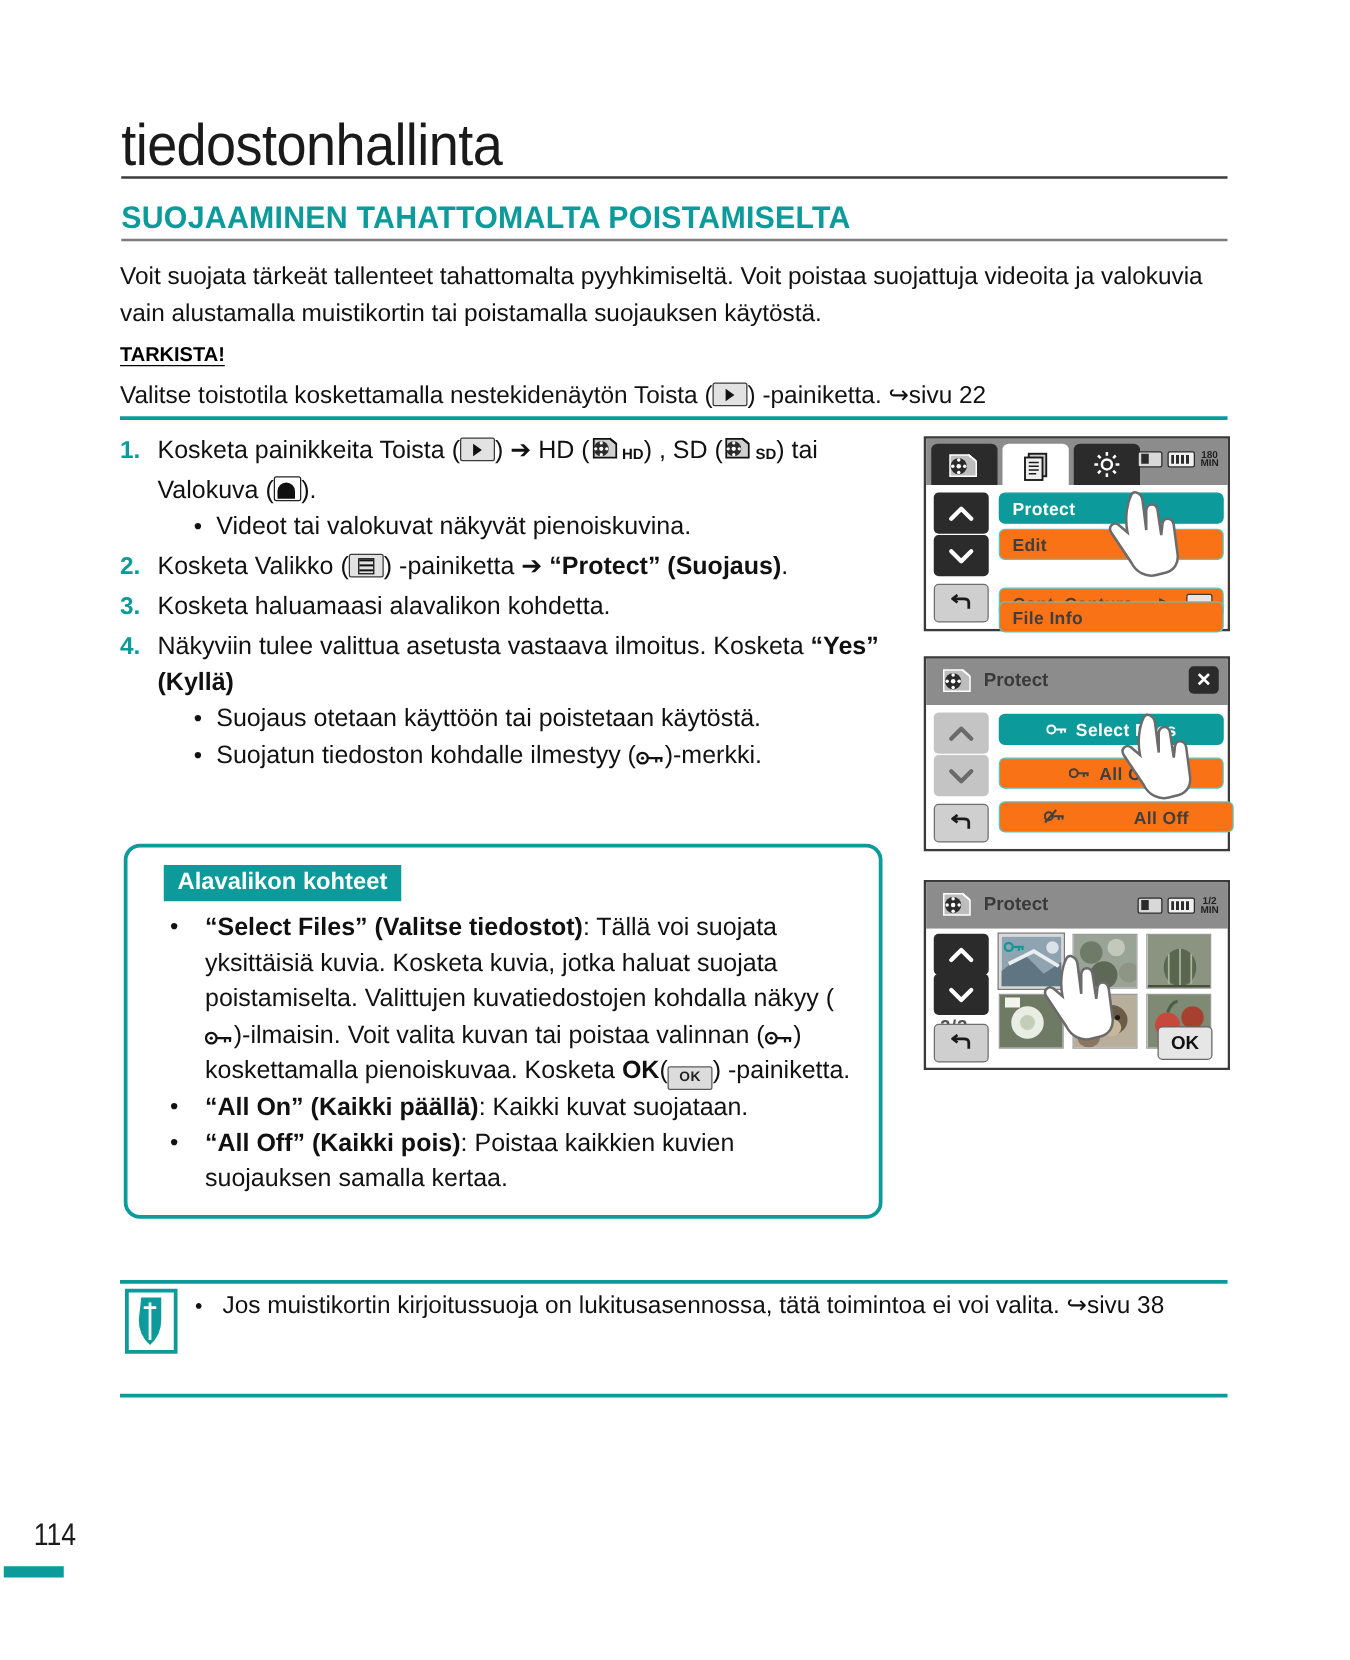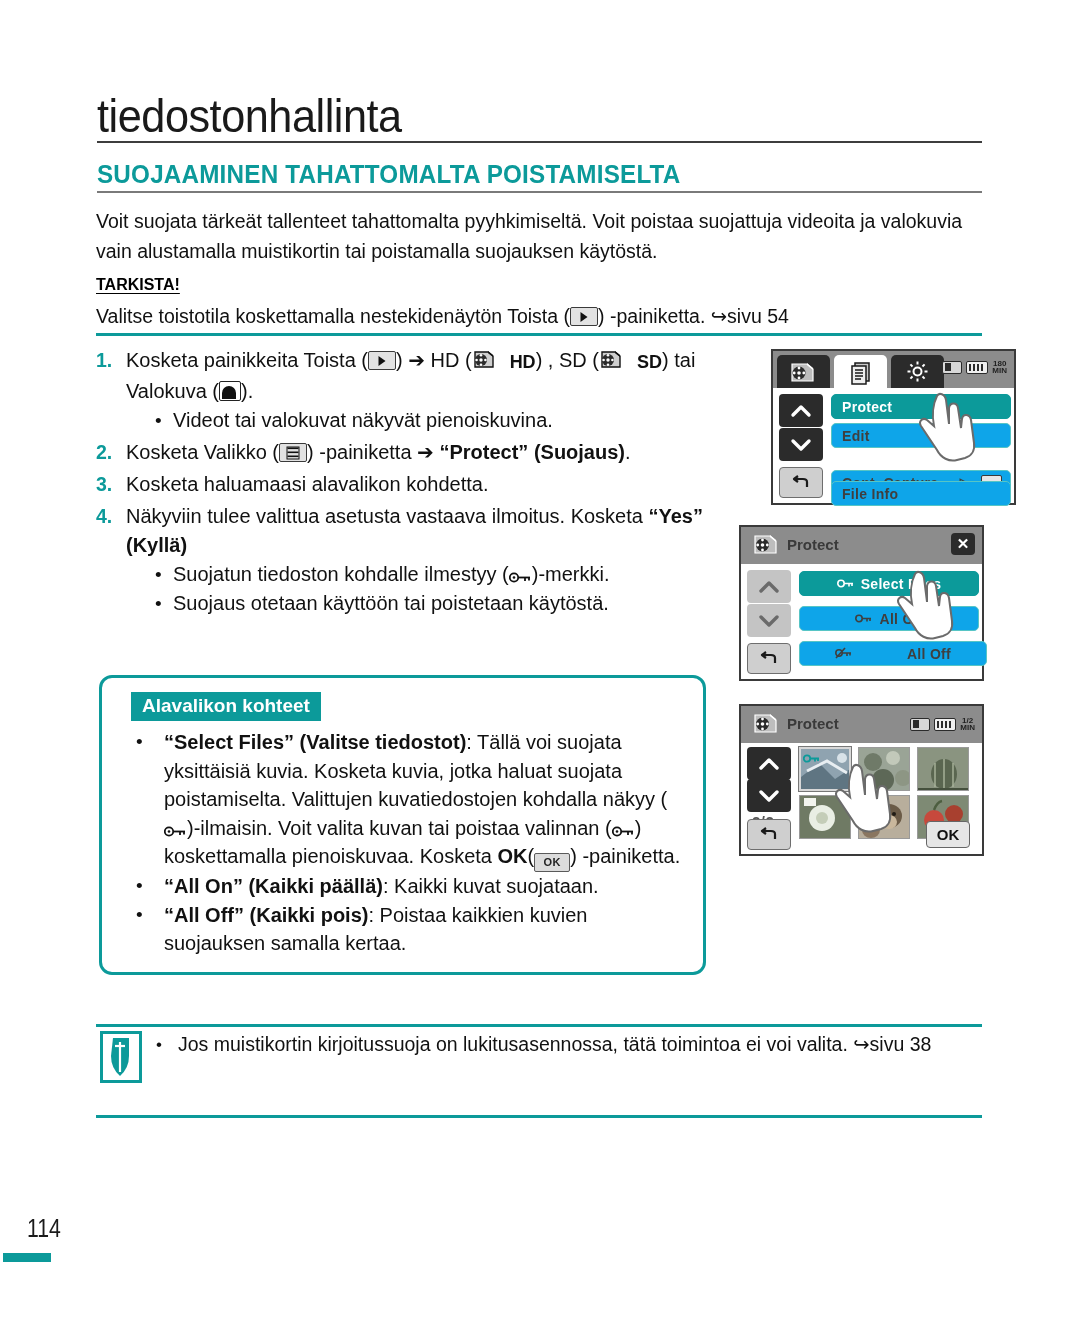--- a/index.html
+++ b/index.html
@@ -108,21 +108,21 @@
   }
   .ic-photo::after {
     content:""; position:absolute; left:2px; bottom:1px;
     width:14px; height:13px; background:#111;
     border-radius:7px 7px 0 0;
   }
   .ic-reel {
     width:26px; height:21px;
   }
   .ic-reel svg { display:block; }
-  .ic-sub { font-size:18px; font-weight:bold; vertical-align:-1px;margin-left:12px; }
+  .ic-sub { font-size:12px; font-weight:bold; vertical-align:-1px; }
   .ic-key { width:23px; height:13px; }
   .ic-key svg { display:block; }
   .ic-ok {
     width:36px; height:19px; border:1.6px solid #5a5a5a;
     background:#dcdcdc; border-radius:2px;
     font-size:11px; font-weight:bold; text-align:center;
     line-height:17px; color:#222; letter-spacing:0.5px;
   }
 
   
@@ -242,21 +242,21 @@
   }
   .backbtn {
     position:absolute; width:44px; height:31px;
     background:#cfcfcf; border:1.5px solid #6e6e6e; border-radius:4px;
     display:flex; align-items:center; justify-content:center;
   }
 
   .mrow {
     position:absolute; height:25px;
     border:1.5px solid #57c5c5; border-radius:5px;
-    background:#0ea5e9; display:flex; align-items:center;
+    background:#f97316; display:flex; align-items:center;
     padding-left:10px; font-size:14px; font-weight:bold;
     color:#3f3f3f; letter-spacing:0.3px;
   }
   .mrow.sel {
     background:#0c9a9a; border-color:#0c9a9a; color:#fff;
   }
   .mrow.sel2 { justify-content:center; padding-left:0; }
 
   .lcd-title {
     position:absolute; left:46px; top:9px;
@@ -287,21 +287,21 @@
 <body>
 
 <div class="page-title">tiedostonhallinta</div>
 <div class="title-rule"></div>
 <div class="section-title">SUOJAAMINEN TAHATTOMALTA POISTAMISELTA</div>
 <div class="section-rule"></div>
 
 <div class="intro">Voit suojata tärkeät tallenteet tahattomalta pyyhkimiseltä. Voit poistaa suojattuja videoita ja valokuvia vain alustamalla muistikortin tai poistamalla suojauksen käytöstä.</div>
 <div class="check-label">TARKISTA!</div>
 <div class="check-text">
-  <span>Valitse toistotila koskettamalla nestekidenäytön Toista (</span><span class="ic ic-play"></span><span>) -painiketta. ↪sivu 54</span>
+  <span>Valitse toistotila koskettamalla nestekidenäytön Toista (</span><span class="ic ic-play"></span><span>) -painiketta. ↪sivu 22</span>
 </div>
 <div class="teal-rule"></div>
 
 <div class="steps">
 
   <div class="step">
     <div class="step-num">1.</div>
     <div class="step-body">
       <span>Kosketa painikkeita Toista (</span><span class="ic ic-play"></span><span>) ➔ HD (</span><span class="ic ic-reel"><svg width="26" height="21" viewBox="0 0 26 21">
             <path d="M3 3h13l5 4v11H3z" fill="#cfcfcf" stroke="#111" stroke-width="1.4"></path>
@@ -340,27 +340,27 @@
     <div class="step-body">
       <span>Kosketa haluamaasi alavalikon kohdetta.</span>
     </div>
   </div>
 
   <div class="step">
     <div class="step-num">4.</div>
     <div class="step-body">
       <span>Näkyviin tulee valittua asetusta vastaava ilmoitus. Kosketa </span><b>“Yes” (Kyllä)</b>
       <ul class="bullets">
+        <li>Suojaus otetaan käyttöön tai poistetaan käytöstä.</li>
         <li><span>Suojatun tiedoston kohdalle ilmestyy (</span><span class="ic ic-key"><svg width="23" height="13" viewBox="0 0 23 13">
                 <circle cx="5" cy="6.5" r="4.2" fill="none" stroke="#111" stroke-width="1.8"></circle>
                 <circle cx="5" cy="6.5" r="1.3" fill="#111"></circle>
                 <path d="M9 6.5h12" stroke="#111" stroke-width="1.8"></path>
                 <path d="M16 6.5v3.5M20 6.5v3" stroke="#111" stroke-width="1.8"></path>
               </svg></span><span>)-merkki.</span></li>
-        <li>Suojaus otetaan käyttöön tai poistetaan käytöstä.</li>
       </ul>
     </div>
   </div>
 
 </div>
 
 <div class="submenu-box">
   <div class="submenu-head">Alavalikon kohteet</div>
   <ul class="submenu-list">
     <li><b>“Select Files” (Valitse tiedostot)</b><span>: Tällä voi suojata yksittäisiä kuvia. Kosketa kuvia, jotka haluat suojata poistamiselta. Valittujen kuvatiedostojen kohdalla näkyy (</span><span class="ic ic-key"><svg width="23" height="13" viewBox="0 0 23 13">
@@ -388,21 +388,21 @@
   </svg>
 </div>
 <ul class="note-list">
   <li>Jos muistikortin kirjoitussuoja on lukitusasennossa, tätä toimintoa ei voi valita. ↪sivu 38</li>
 </ul>
 <div class="note-rule-bot"></div>
 
 <div class="page-num">114</div>
 <div class="page-bar"></div>
 
-<div class="lcd" style="left:739px; top:349px; width:245px; height:156px;margin-left:32px;">
+<div class="lcd" style="left:739px; top:349px; width:245px; height:156px;">
   <div class="lcd-bar">
     <div class="tab dark">
       <svg width="30" height="24" viewBox="0 0 30 24">
           <path d="M3 4h15l6 5v12H3z" fill="#bdbdbd" stroke="#fff" stroke-width="1.2"></path>
           <circle cx="10" cy="13" r="6.5" fill="#2b2b2b"></circle>
           <circle cx="10" cy="13" r="1.8" fill="#fff"></circle>
           <circle cx="10" cy="8" r="1.4" fill="#fff"></circle>
           <circle cx="10" cy="18" r="1.4" fill="#fff"></circle>
           <circle cx="5.2" cy="13" r="1.4" fill="#fff"></circle>
           <circle cx="14.8" cy="13" r="1.4" fill="#fff"></circle>

